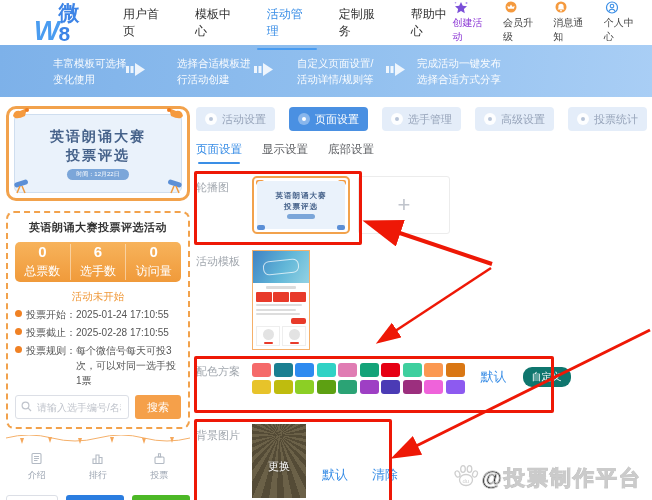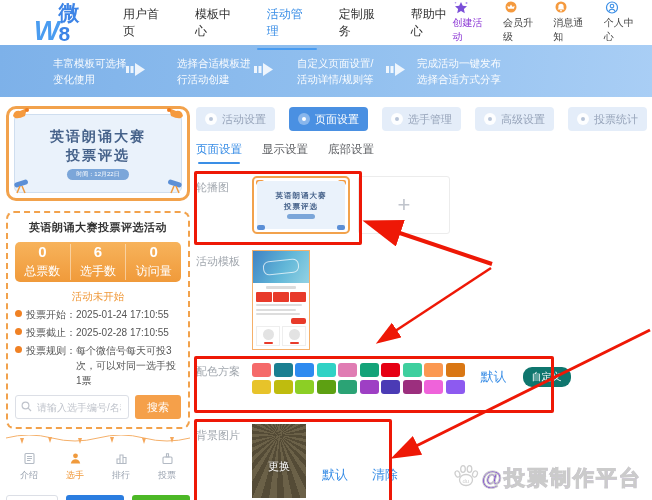--- a/index.html
+++ b/index.html
@@ -116,21 +116,21 @@
   .bg-change{color:#fff;font-size:11px;margin-bottom:24px;text-shadow:0 0 3px rgba(0,0,0,.6);cursor:pointer;}
   .bg-links{height:74px;display:flex;align-items:flex-end;padding-bottom:14px;gap:24px;margin-left:16px;box-sizing:border-box;}
   
   .anno{position:absolute;border:3px solid #ee1806;border-radius:2px;z-index:40;pointer-events:none;}
   .anno1{left:194px;top:171px;width:162px;height:68px;}
   .anno2{left:194px;top:356px;width:354px;height:51px;}
   .anno3{left:194px;top:419px;width:192px;height:79px;}
   .anno-svg{position:absolute;left:0;top:0;z-index:41;pointer-events:none;}
   
   .watermark{position:absolute;right:10px;bottom:8px;display:flex;align-items:center;gap:3px;z-index:30;pointer-events:none;}
-  .wm-text{font-size:21px;font-weight:700;color:#6d28d9;-webkit-text-stroke:1px #cbcbcb;letter-spacing:2px;}
+  .wm-text{font-size:21px;font-weight:700;color:#000000;-webkit-text-stroke:1px #cbcbcb;letter-spacing:2px;}
 </style>
 </head>
 <body>
 
 <div class="topnav">
   <div class="logo">
     <span class="logo-w">W</span>
     <span class="logo-text">微8</span>
   </div>
   <div class="nav-menu">
@@ -302,27 +302,20 @@
       </svg>
   </div>
 
   <div class="side-tabs">
     <div class="side-tab">
       <span><svg width="13" height="13" viewBox="0 0 13 13">
             <rect x="2" y="1.5" width="9" height="10" rx="1" fill="none" stroke="#b3bac4" stroke-width="1.1"></rect>
             <path d="M4 4.5h5M4 6.5h5M4 8.5h3.5" stroke="#b3bac4" stroke-width="1"></path>
           </svg></span>
       <span>介绍</span>
-    </div>
-    <div class="side-tab active">
-      <span><svg width="13" height="13" viewBox="0 0 13 13">
-            <circle cx="6.5" cy="3.8" r="2.4" fill="#f09a3c"></circle>
-            <path d="M1.8 11.5c.7-2.8 2.5-4.2 4.7-4.2s4 1.4 4.7 4.2z" fill="#f09a3c"></path>
-          </svg></span>
-      <span>选手</span>
     </div>
     <div class="side-tab">
       <span><svg width="13" height="13" viewBox="0 0 13 13" fill="none" stroke="#b3bac4" stroke-width="1.1">
             <path d="M2 11V7h3v4M5 11V3h3v8M8 11V5.5h3V11M1.5 11.5h10"></path>
           </svg></span>
       <span>排行</span>
     </div>
     <div class="side-tab">
       <span><svg width="13" height="13" viewBox="0 0 13 13" fill="none" stroke="#b3bac4" stroke-width="1.1">
             <rect x="2" y="5" width="9" height="6.5" rx="1"></rect>

